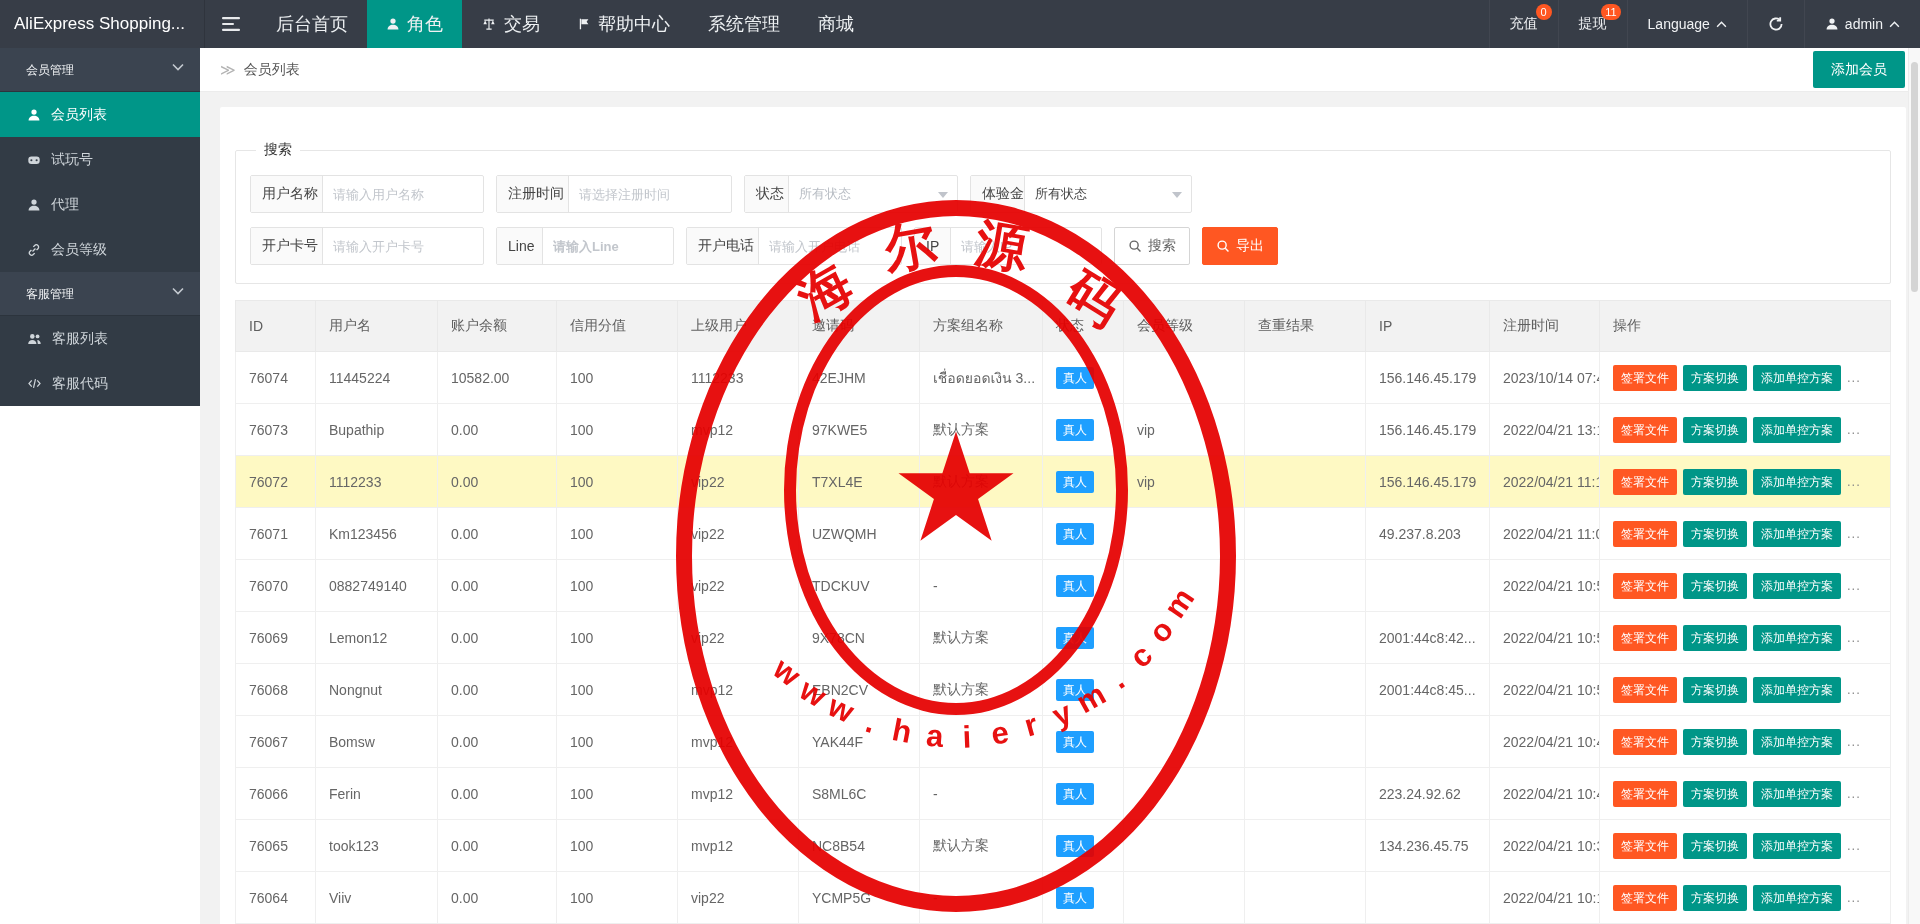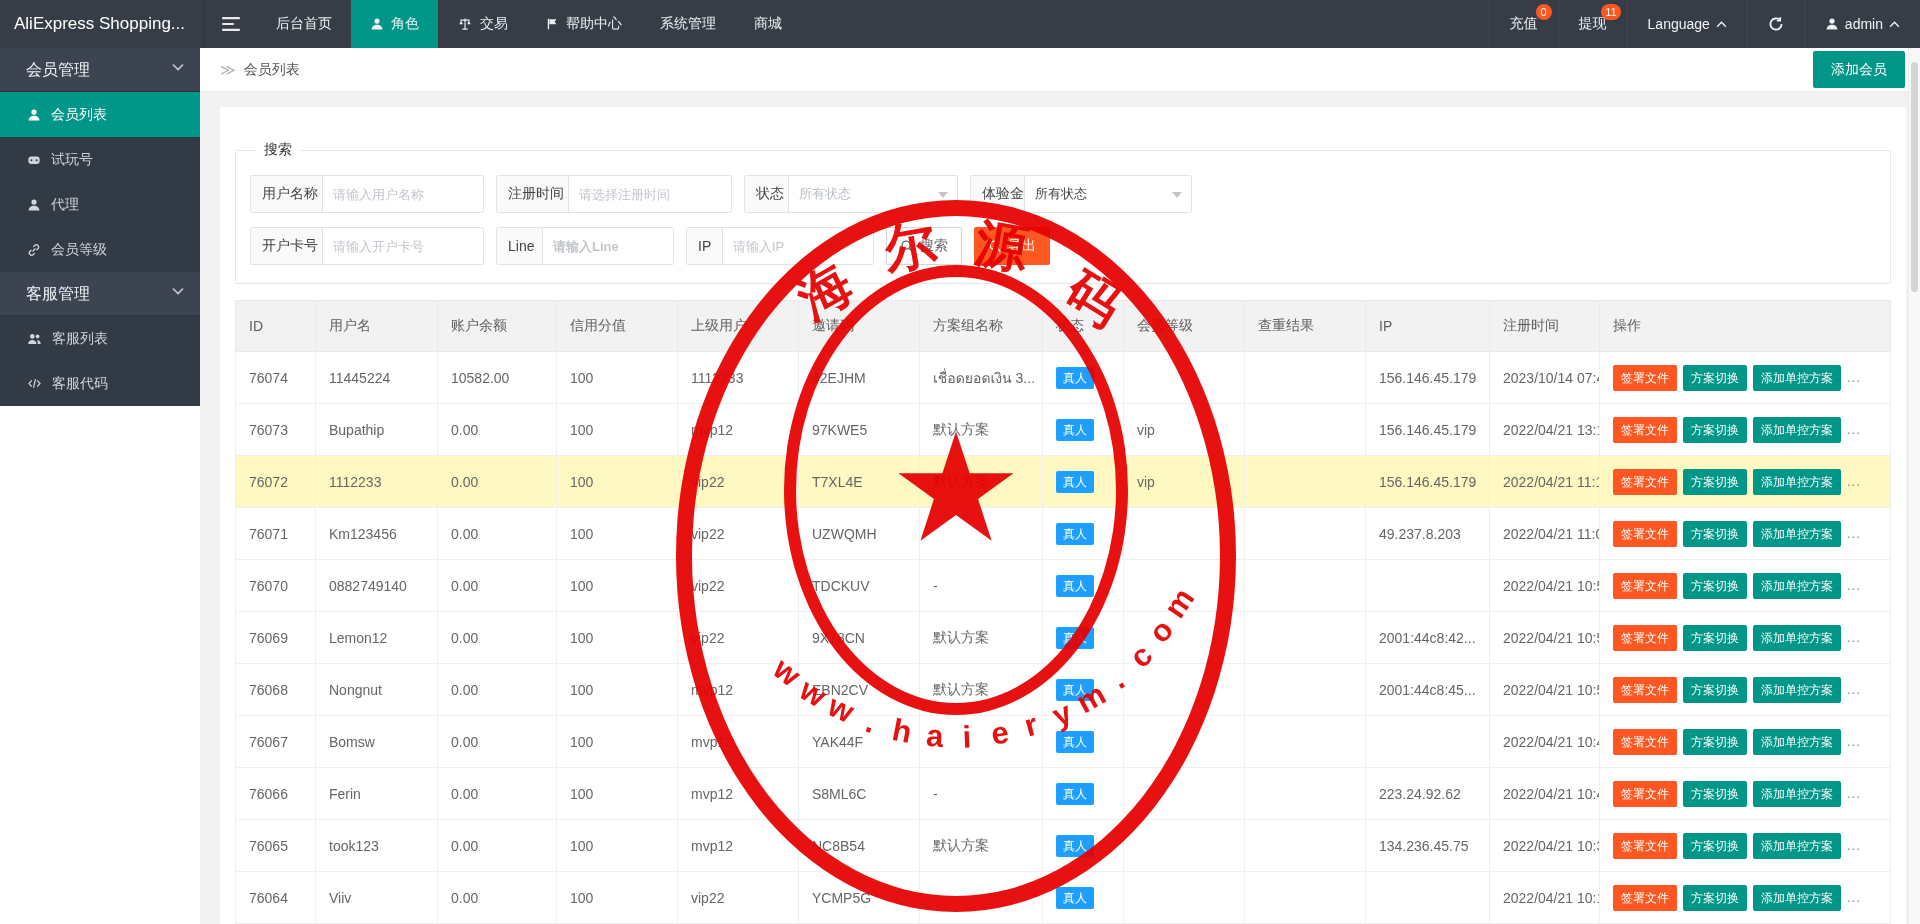--- a/index.html
+++ b/index.html
@@ -3,31 +3,31 @@
 <meta charset="utf-8">
 <style>
   * { margin:0; padding:0; box-sizing:border-box; }
   html,body { width:1920px; height:924px; overflow:hidden; font-family:"Liberation Sans","DejaVu Sans",sans-serif; background:#fff; }
 
   
   .navbar { position:absolute; left:0; top:0; width:1920px; height:48px; background:#373d47; display:flex; align-items:stretch; z-index:10; }
   .brand { width:205px; color:#fff; font-size:17px; line-height:48px; padding-left:14px; white-space:nowrap; overflow:hidden; border-right:1px solid #2f343d; }
   .nav-burger { width:52px; display:flex; align-items:center; justify-content:center; color:#e8eaec; cursor:pointer; }
   .nav-menu { display:flex; align-items:stretch; }
-  .nav-item { display:flex; align-items:center; gap:7px; padding:0 19px; color:#eef1f3; font-size:14px; cursor:pointer; white-space:nowrap; }
+  .nav-item { display:flex; align-items:center; gap:7px; padding:0 19px; color:#eef1f3; font-size:18px; cursor:pointer; white-space:nowrap; }
   .nav-item.active { background:#009688; }
   .nav-right { margin-left:auto; display:flex; align-items:stretch; }
   .nav-ritem { position:relative; display:flex; align-items:center; gap:6px; padding:0 20px; color:#f0f2f4; font-size:14px; cursor:pointer; border-left:1px solid rgba(255,255,255,.05); }
   .nav-badge { position:absolute; top:4px; right:6px; background:#ff5722; color:#fff; font-size:11px; line-height:16px; min-width:16px; height:16px; border-radius:9px; padding:0 4px; text-align:center; }
   .icon { display:inline-flex; align-items:center; justify-content:center; }
   .icon svg { display:block; }
 
   
   .sidebar { position:absolute; left:0; top:48px; width:200px; background:#323b45; z-index:9; }
-  .side-group-hd { position:relative; height:44px; line-height:44px; padding-left:26px; color:#f2f4f6; font-size:16px; background:#3b4450; cursor:pointer; border-bottom:1px solid #2c343d; }
+  .side-group-hd { position:relative; height:44px; line-height:44px; padding-left:26px; color:#f2f4f6; font-size:12px; background:#3b4450; cursor:pointer; border-bottom:1px solid #2c343d; }
   .side-group-hd .chev { position:absolute; right:16px; top:15px; color:#c3c9cf; }
   .side-item { display:flex; align-items:center; gap:10px; height:45px; padding-left:27px; color:#cfd5da; font-size:14px; cursor:pointer; }
   .side-item.active { background:#009688; color:#fff; }
 
   
   .main { position:absolute; left:200px; top:48px; right:0; bottom:0; background:#f2f2f2; }
   .crumb-bar { height:44px; background:#fff; border-bottom:1px solid #ececec; display:flex; align-items:center; padding:0 15px 0 20px; }
   .crumb-icon { color:#b3b3b3; font-size:15px; margin-right:8px; }
   .crumb-label { color:#555; font-size:14px; }
   .add-btn { margin-left:auto; height:37px; padding:0 18px; background:#009688; color:#fff; font-size:14px; border:none; border-radius:2px; cursor:pointer; }
@@ -276,20 +276,24 @@
             </div>
           </div>
         <div class="s-row" id="search-row2">
             <div class="fgroup">
               <span class="flabel" style="width: 72px;">开户卡号</span>
               <input placeholder="请输入开户卡号" style="width: 160px;">
             </div>
             <div class="fgroup">
               <span class="flabel" style="width: 46px;">Line</span>
               <input placeholder="请输入Line" style="width: 130px; font-weight: bold;">
+            </div>
+            <div class="fgroup">
+              <span class="flabel" style="width: 72px;">开户电话</span>
+              <input placeholder="请输入开户电话" style="width: 142px;">
             </div>
             <div class="fgroup">
               <span class="flabel" style="width: 36px;">IP</span>
               <input placeholder="请输入IP" style="width: 150px;">
             </div>
             <button class="btn btn-plain">
               <span class="icon">
                 <svg width="14" height="14" viewBox="0 0 16 16" fill="none" stroke="currentColor" stroke-width="1.6">
                   <circle cx="7" cy="7" r="4.6"></circle>
                   <path d="M10.6 10.6l3.6 3.6"></path>

